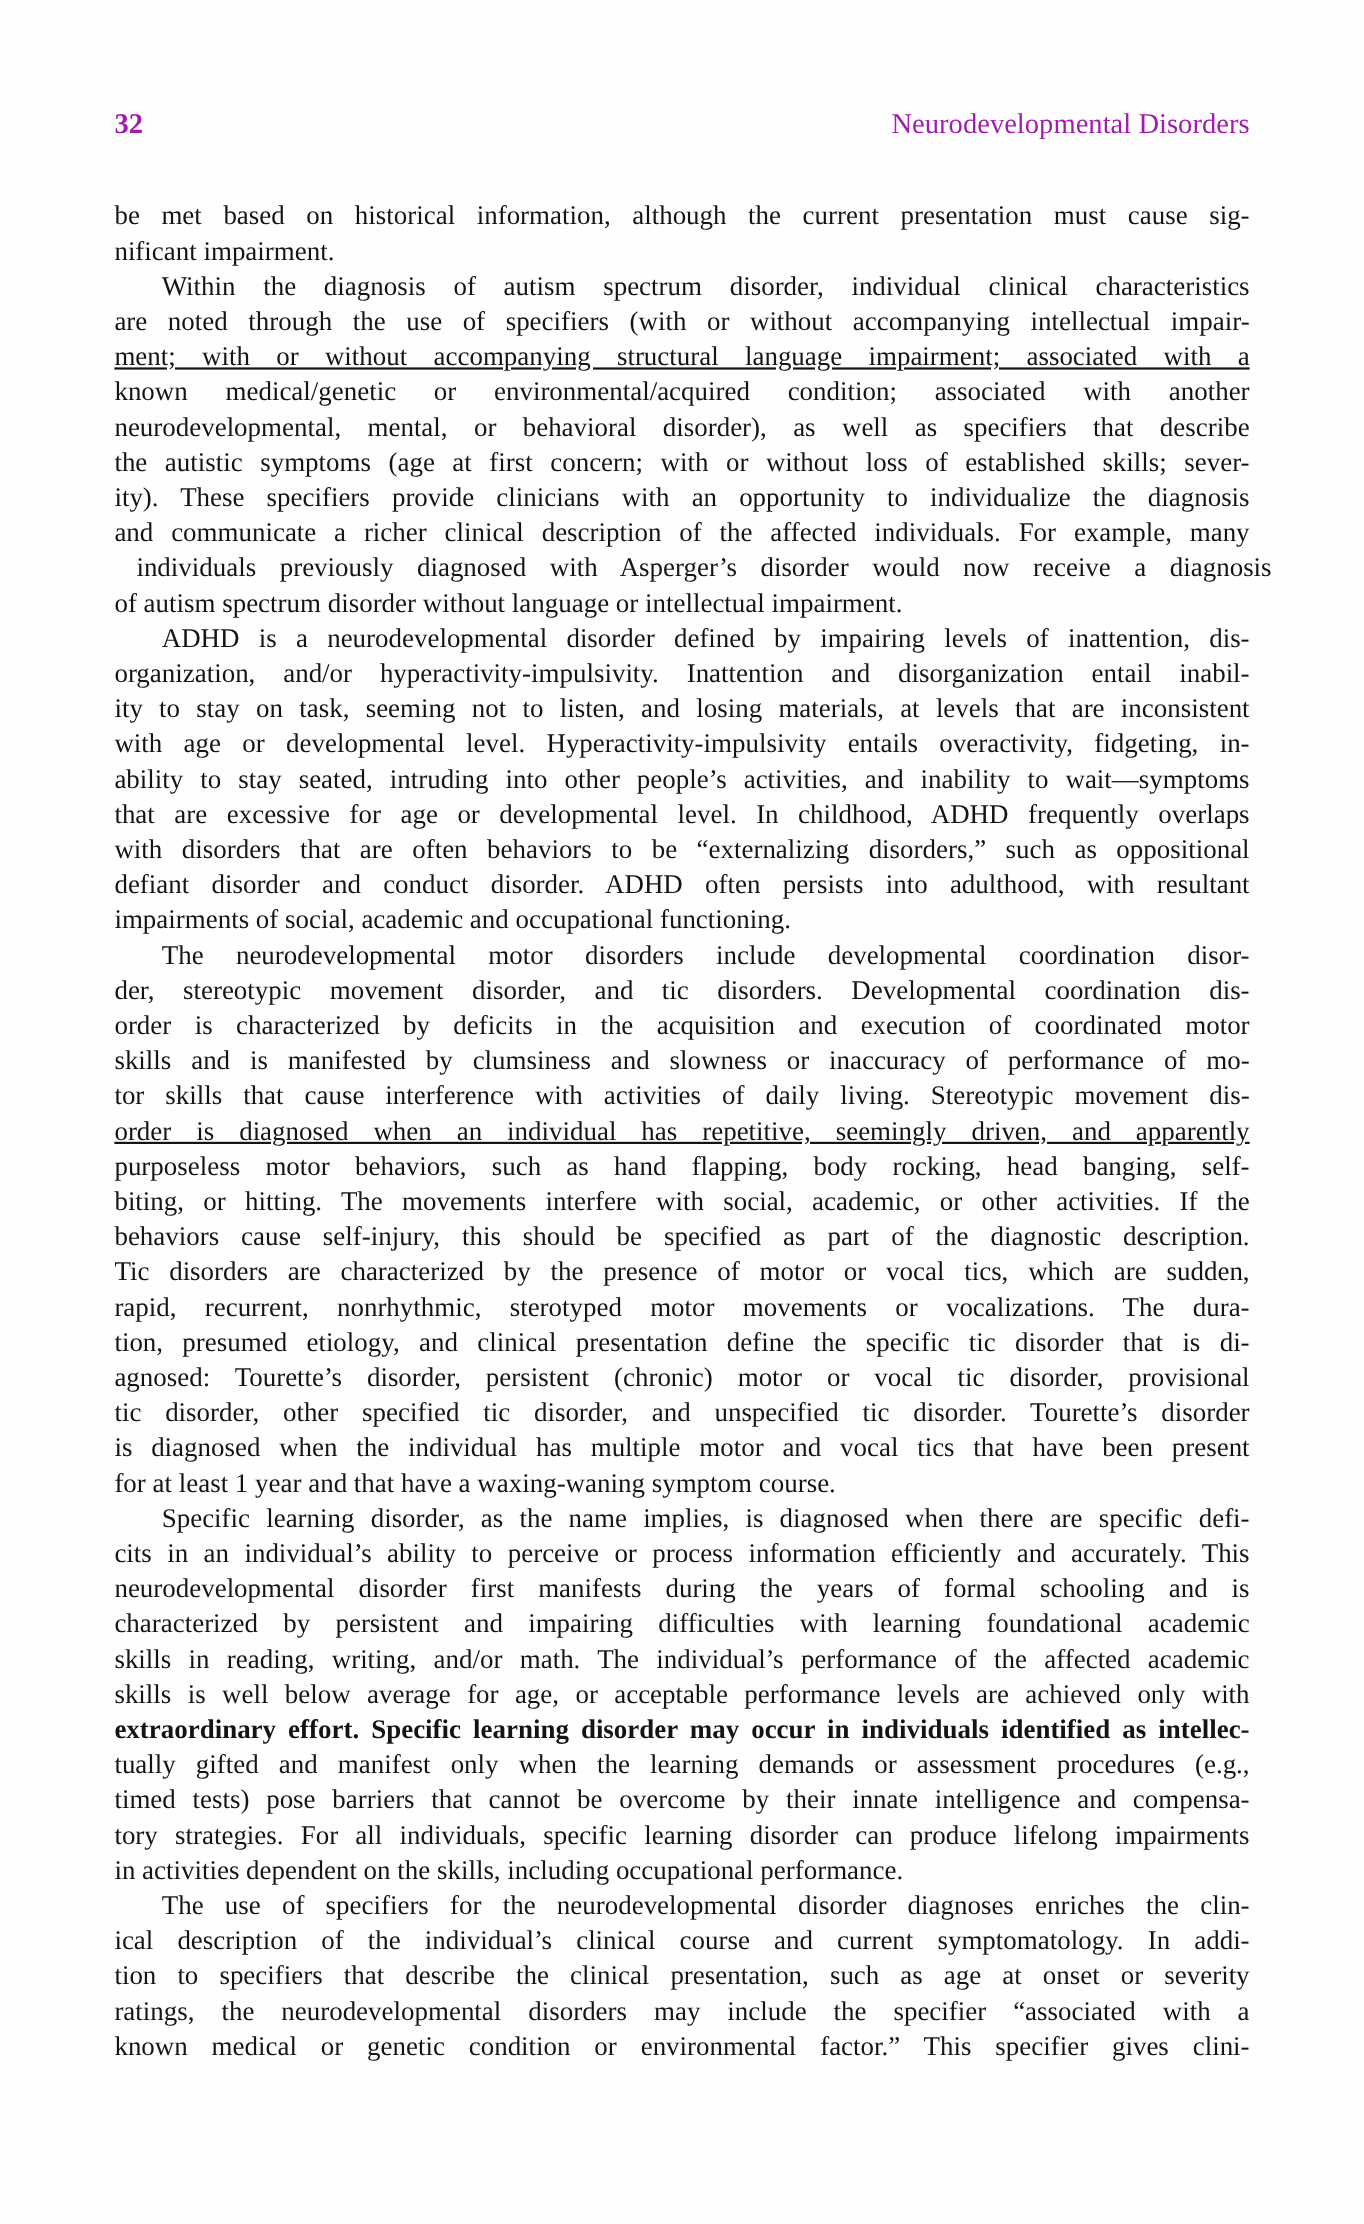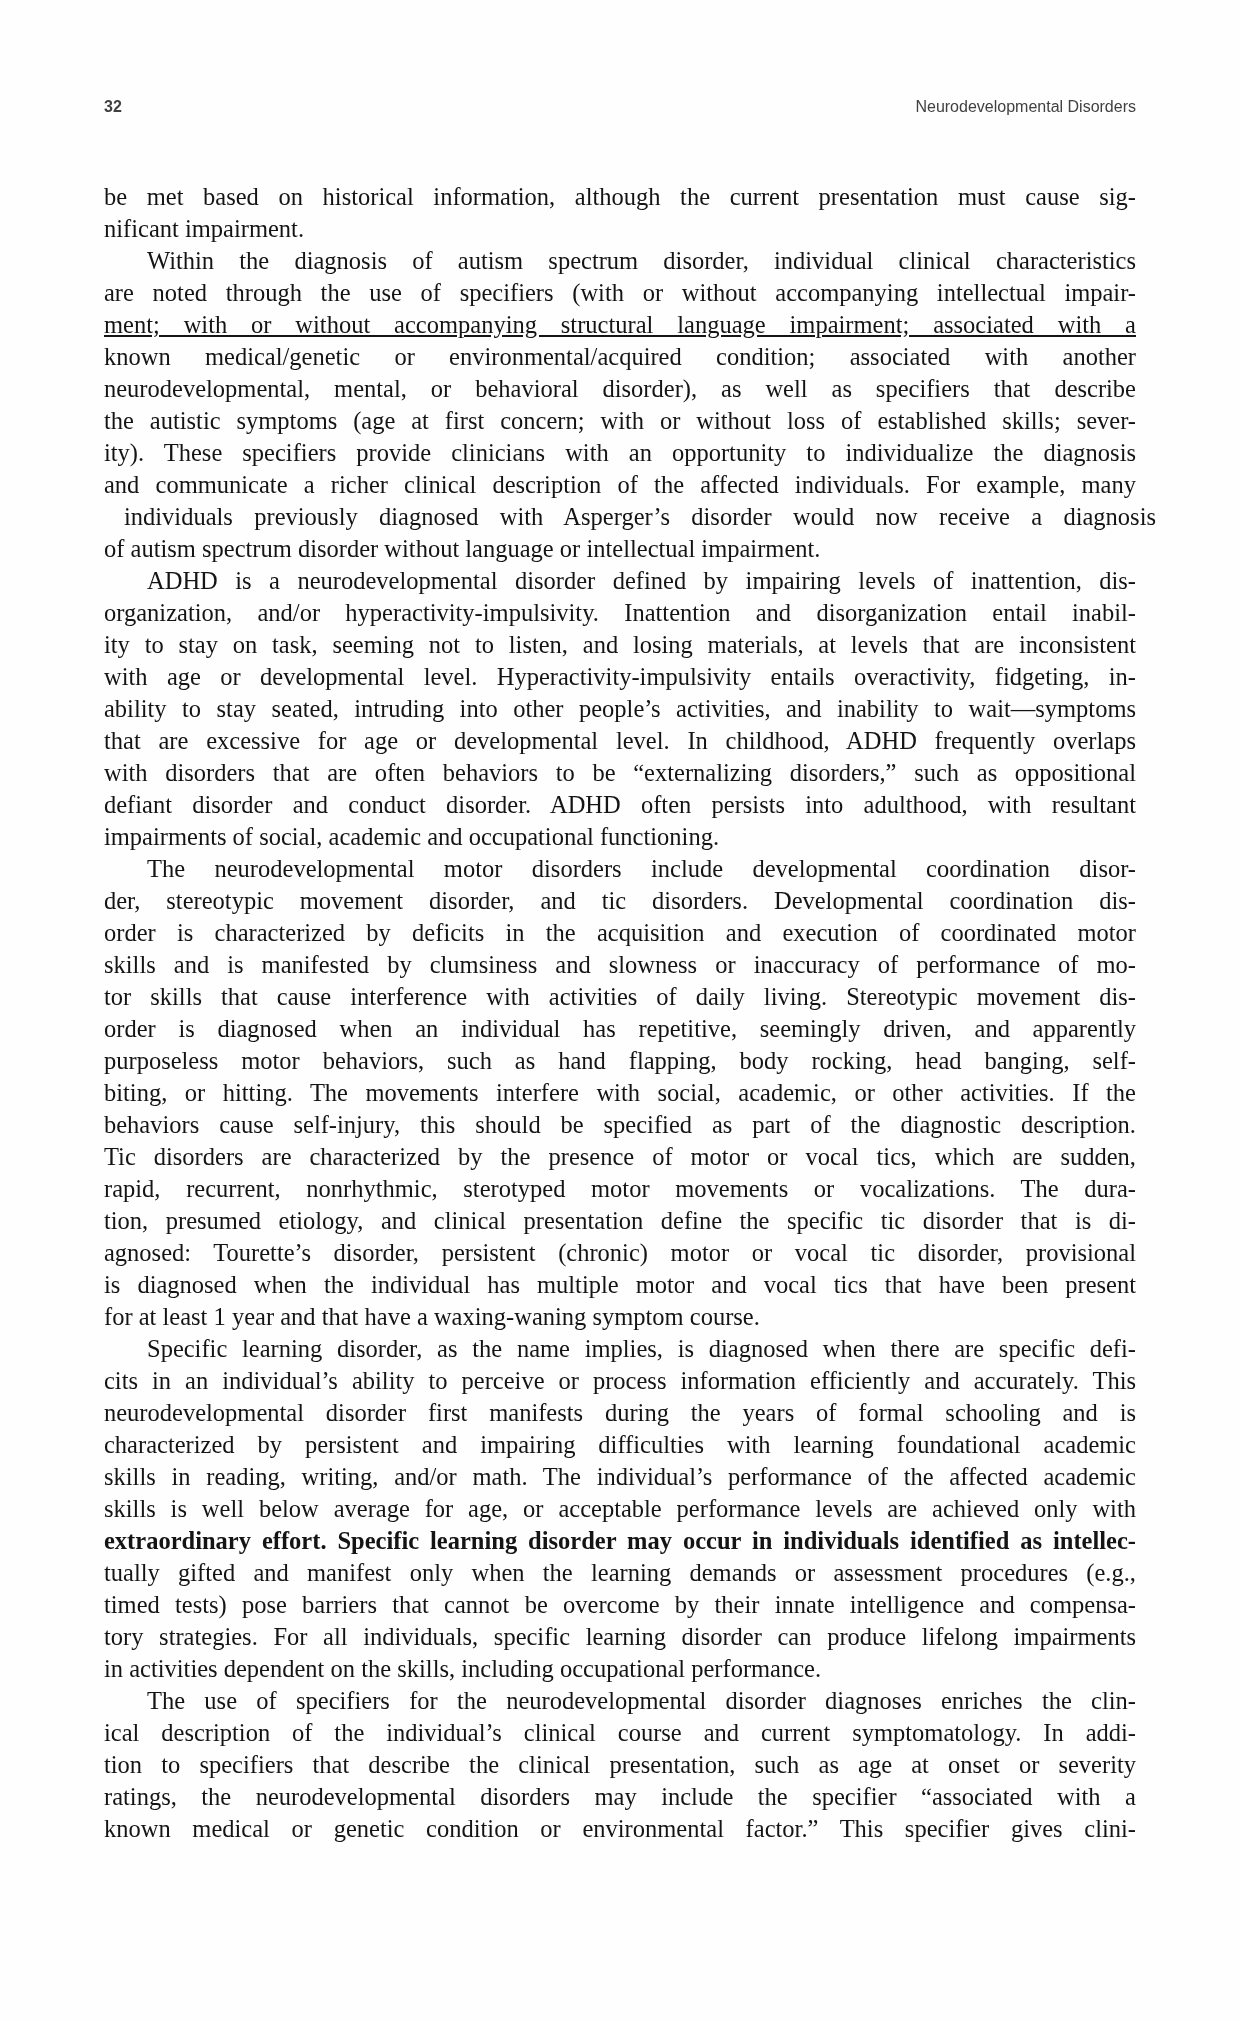--- a/index.html
+++ b/index.html
@@ -1,20 +1,20 @@
 <!DOCTYPE html>
 <html><head>
 <meta charset="utf-8">
 <style>
   html, body { margin: 0; padding: 0; background: #ffffff; }
   body { width: 1240px; height: 2022px; position: relative; overflow: hidden; }
   .page { position: absolute; left: 0; top: 0; width: 1240px; height: 2022px; background: #fefefe; }
   .running-head {
     position: absolute; left: 104px; top: 98px; width: 1032px; height: 30px;
-    font-family: Liberation Sans, sans-serif; font-size: 16px; color: #404040;
+    font-family: Liberation Serif, serif; font-size: 26px; color: #a21caf;
   }
   .page-number { position: absolute; left: 0; top: 0; font-weight: bold; }
   .chapter-title { position: absolute; right: 0; top: 0; font-weight: normal; }
   .body-text {
     position: absolute; left: 104px; top: 181px; width: 1032px;
     font-family: "Liberation Serif", serif; font-size: 24.5px; line-height: 32px; color: #141414;
   }
   .line {
     display: block; height: 32px; white-space: nowrap; overflow: visible;
     text-align: justify; text-align-last: justify;
@@ -57,28 +57,29 @@
         <span class="line" style="display: block; width: 1032px;">with disorders that are often behaviors to be “externalizing disorders,” such as oppositional</span>
         <span class="line" style="display: block; width: 1032px;">defiant disorder and conduct disorder. ADHD often persists into adulthood, with resultant</span>
         <span class="line last" style="display: block; width: 1032px;">impairments of social, academic and occupational functioning.</span>
       </div>
       <div class="paragraph">
         <span class="line indent" style="display: block; width: 1032px;">The neurodevelopmental motor disorders include developmental coordination disor-</span>
         <span class="line" style="display: block; width: 1032px;">der, stereotypic movement disorder, and tic disorders. Developmental coordination dis-</span>
         <span class="line" style="display: block; width: 1032px;">order is characterized by deficits in the acquisition and execution of coordinated motor</span>
         <span class="line" style="display: block; width: 1032px;">skills and is manifested by clumsiness and slowness or inaccuracy of performance of mo-</span>
         <span class="line" style="display: block; width: 1032px;">tor skills that cause interference with activities of daily living. Stereotypic movement dis-</span>
-        <span class="line" style="display: block; width: 1032px;">order is diagnosed when an individual has repetitive, seemingly driven, and apparently</span>
+        <span class="line" style="display: block; width: 1032px; text-decoration: underline;">order is diagnosed when an individual has repetitive, seemingly driven, and apparently</span>
         <span class="line" style="display: block; width: 1032px;">purposeless motor behaviors, such as hand flapping, body rocking, head banging, self-</span>
         <span class="line" style="display: block; width: 1032px;">biting, or hitting. The movements interfere with social, academic, or other activities. If the</span>
         <span class="line" style="display: block; width: 1032px;">behaviors cause self-injury, this should be specified as part of the diagnostic description.</span>
         <span class="line" style="display: block; width: 1032px;">Tic disorders are characterized by the presence of motor or vocal tics, which are sudden,</span>
         <span class="line" style="display: block; width: 1032px;">rapid, recurrent, nonrhythmic, sterotyped motor movements or vocalizations. The dura-</span>
         <span class="line" style="display: block; width: 1032px;">tion, presumed etiology, and clinical presentation define the specific tic disorder that is di-</span>
         <span class="line" style="display: block; width: 1032px;">agnosed: Tourette’s disorder, persistent (chronic) motor or vocal tic disorder, provisional</span>
+        <span class="line" style="display: block; width: 1032px;">tic disorder, other specified tic disorder, and unspecified tic disorder. Tourette’s disorder</span>
         <span class="line" style="display: block; width: 1032px;">is diagnosed when the individual has multiple motor and vocal tics that have been present</span>
         <span class="line last" style="display: block; width: 1032px;">for at least 1 year and that have a waxing-waning symptom course.</span>
       </div>
       <div class="paragraph">
         <span class="line indent" style="display: block; width: 1032px;">Specific learning disorder, as the name implies, is diagnosed when there are specific defi-</span>
         <span class="line" style="display: block; width: 1032px;">cits in an individual’s ability to perceive or process information efficiently and accurately. This</span>
         <span class="line" style="display: block; width: 1032px;">neurodevelopmental disorder first manifests during the years of formal schooling and is</span>
         <span class="line" style="display: block; width: 1032px;">characterized by persistent and impairing difficulties with learning foundational academic</span>
         <span class="line" style="display: block; width: 1032px;">skills in reading, writing, and/or math. The individual’s performance of the affected academic</span>
         <span class="line" style="display: block; width: 1032px;">skills is well below average for age, or acceptable performance levels are achieved only with</span>

